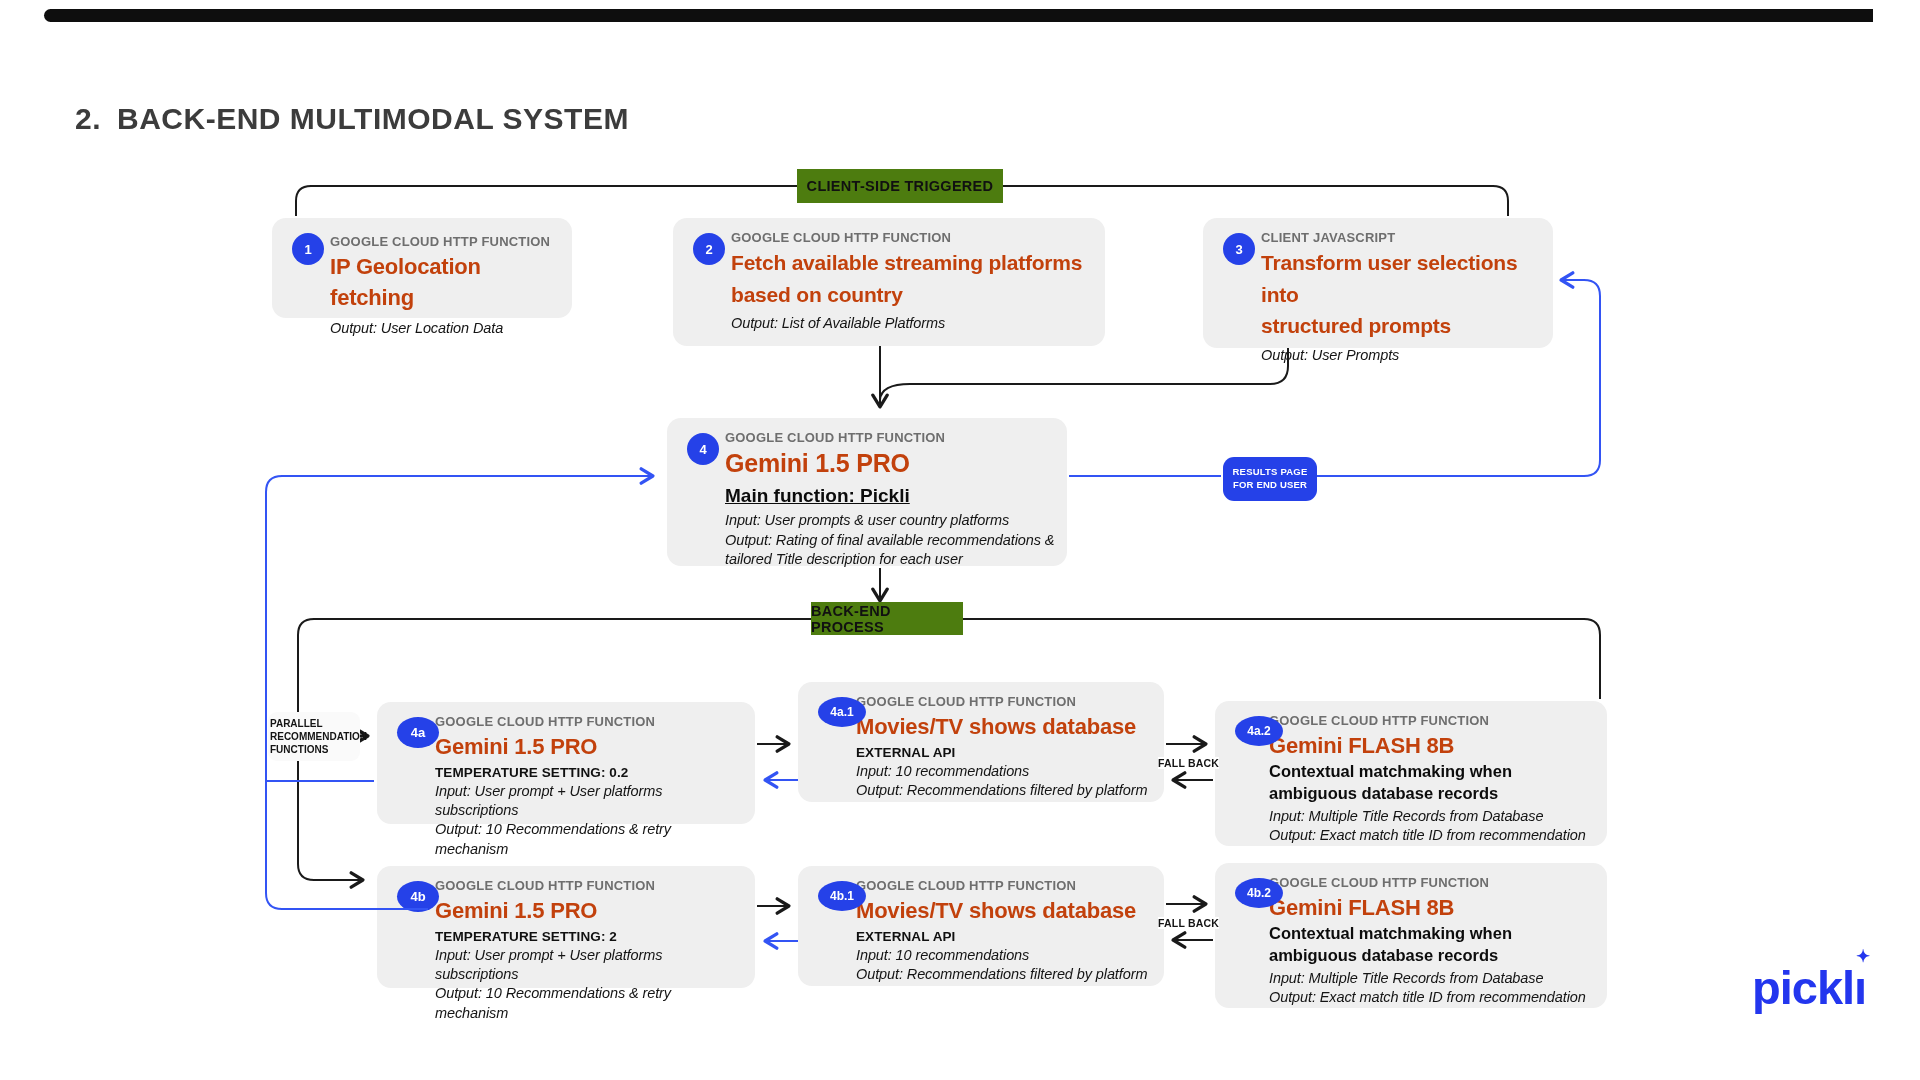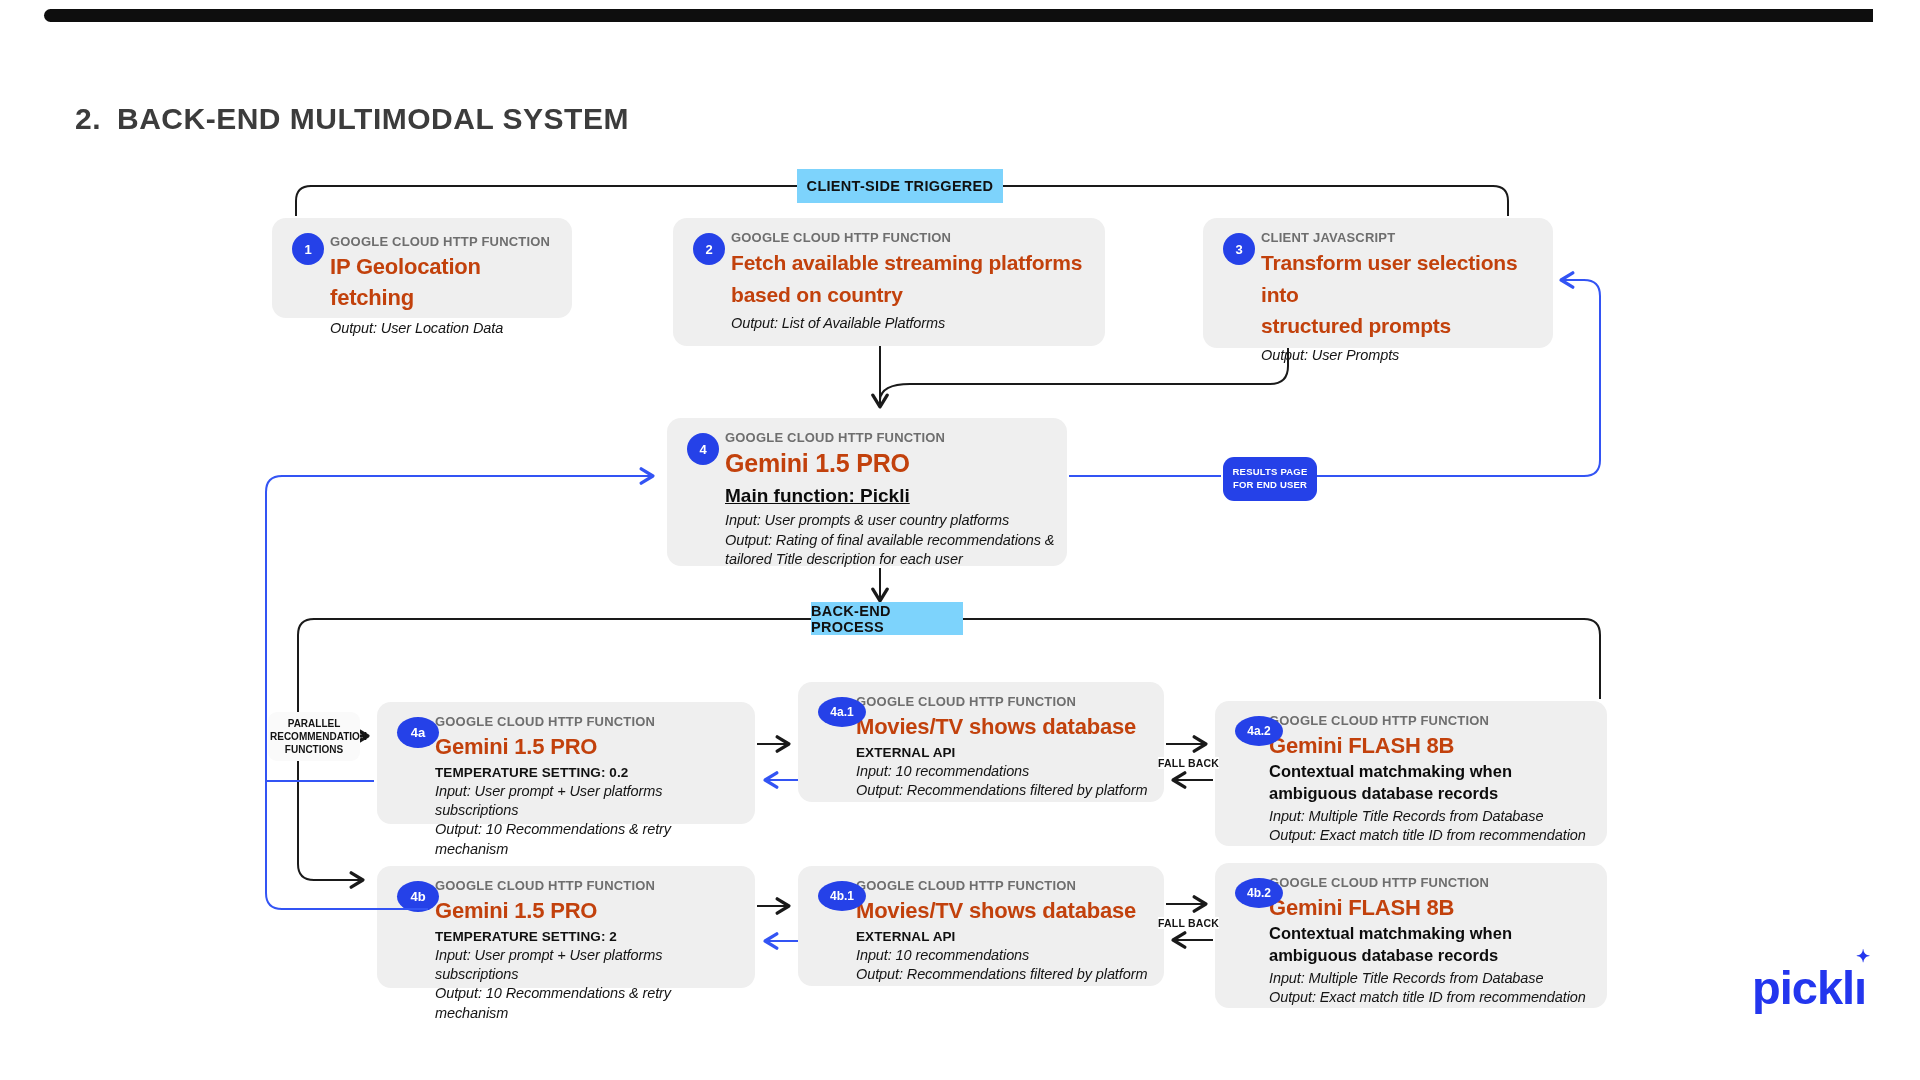--- a/index.html
+++ b/index.html
@@ -28,23 +28,23 @@
   .nsub{font-size:19px;font-weight:bold;line-height:1.35;margin-top:2px;text-decoration:underline;}
   .nsub2{font-size:16.5px;font-weight:bold;line-height:1.33;}
   .meta{font-size:13.5px;font-weight:bold;letter-spacing:.1px;margin-top:3px;color:#101010;}
   .il{font-size:14.5px;font-style:italic;font-weight:500;line-height:1.32;color:#141414;letter-spacing:-.1px;}
   .mt4{margin-top:4px;} .mt6{margin-top:6px;}
 
   
   svg.wires{position:absolute;left:0;top:0;z-index:5;pointer-events:none;}
 
   
-  .secLabel{position:absolute;z-index:6;background:#7dd3fc;display:flex;align-items:center;justify-content:center;
+  .secLabel{position:absolute;z-index:6;background:#4d7c0f;display:flex;align-items:center;justify-content:center;
             font-size:14.5px;font-weight:bold;letter-spacing:.3px;color:#111;}
-  .miniLabel{position:absolute;z-index:6;background:#fafafa;border-radius:9px;text-align:center;
+  .miniLabel{position:absolute;z-index:6;background:#fafafa;border-radius:9px;
              font-size:10px;font-weight:bold;color:#141414;line-height:1.3;padding:5px 2px;}
   .fallback{position:absolute;z-index:6;background:#fff;font-size:10.5px;font-weight:bold;color:#141414;letter-spacing:.2px;}
   .resultsBox{position:absolute;z-index:6;left:1223px;top:457px;width:94px;height:44px;background:#2541e8;border-radius:11px;
               color:#fff;font-size:9.5px;font-weight:bold;display:flex;align-items:center;justify-content:center;
               text-align:center;line-height:1.35;letter-spacing:.2px;padding:0 6px;box-sizing:border-box;}
 
   
   .logo{position:absolute;left:1752px;top:960px;font-size:47px;font-weight:bold;color:#2336ee;letter-spacing:-1px;}
   .logo .iwrap{position:relative;display:inline-block;}
   .logo .sparkle{position:absolute;top:-14px;left:2px;font-size:17px;letter-spacing:0;}

